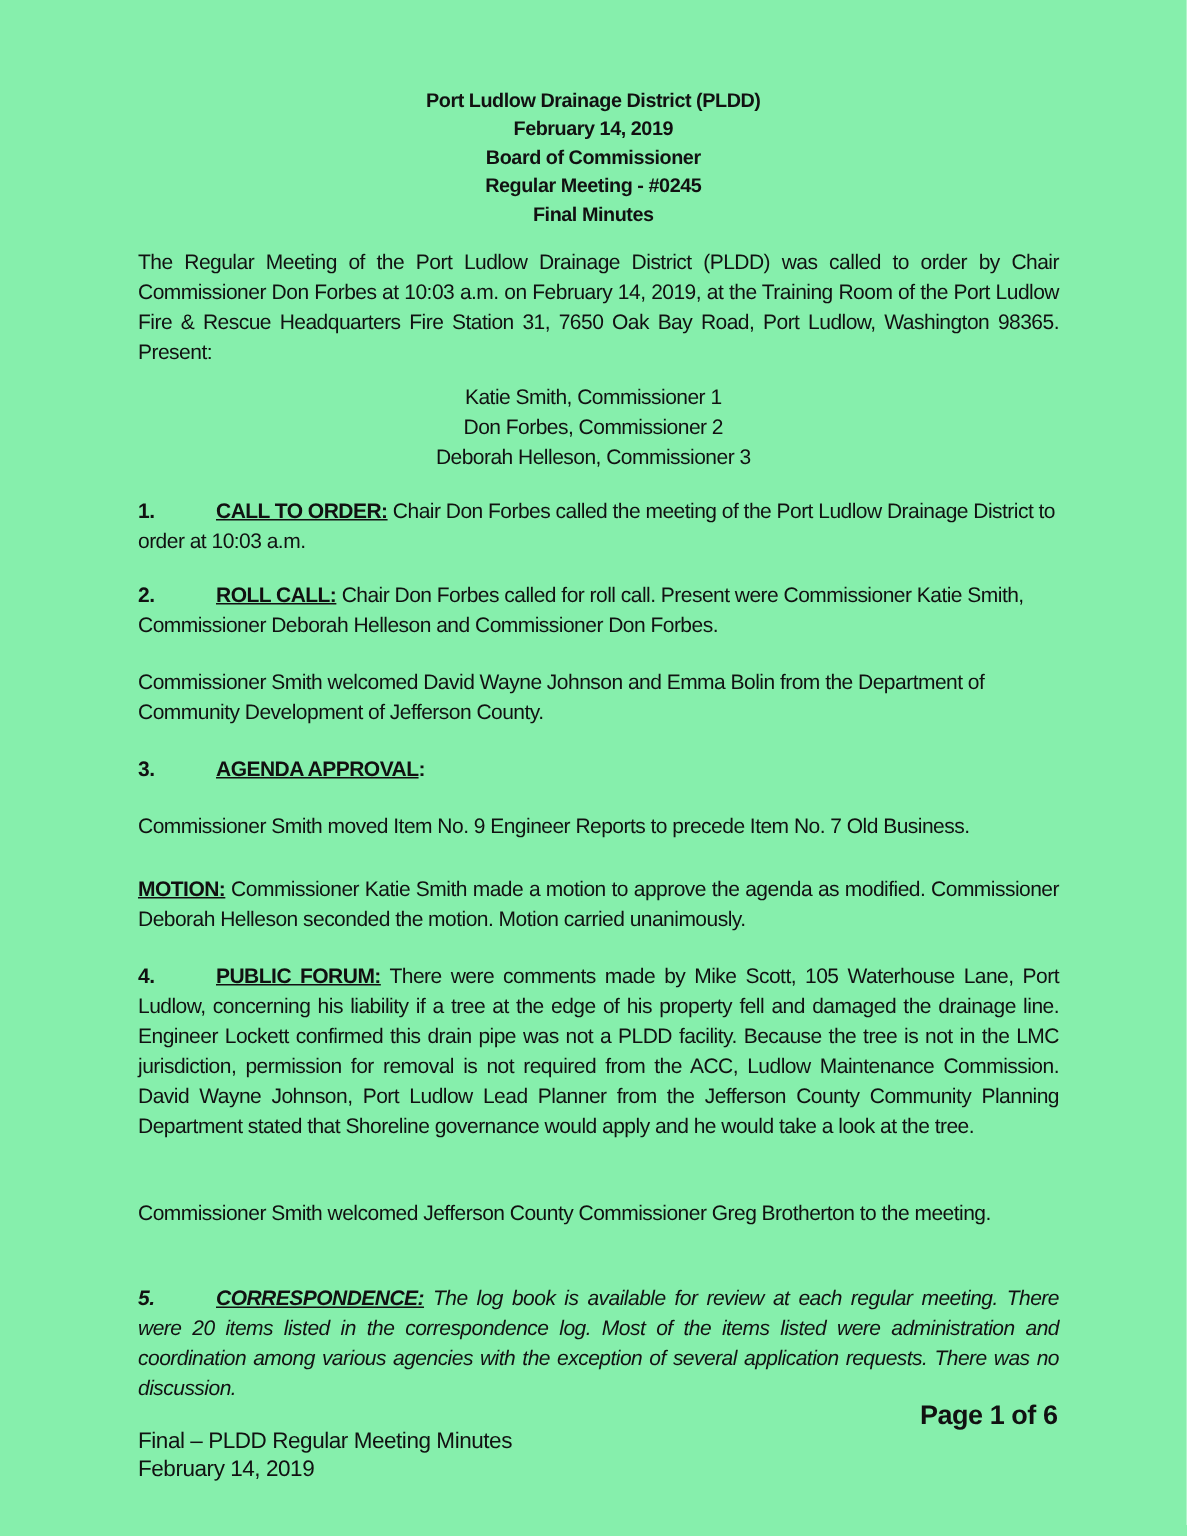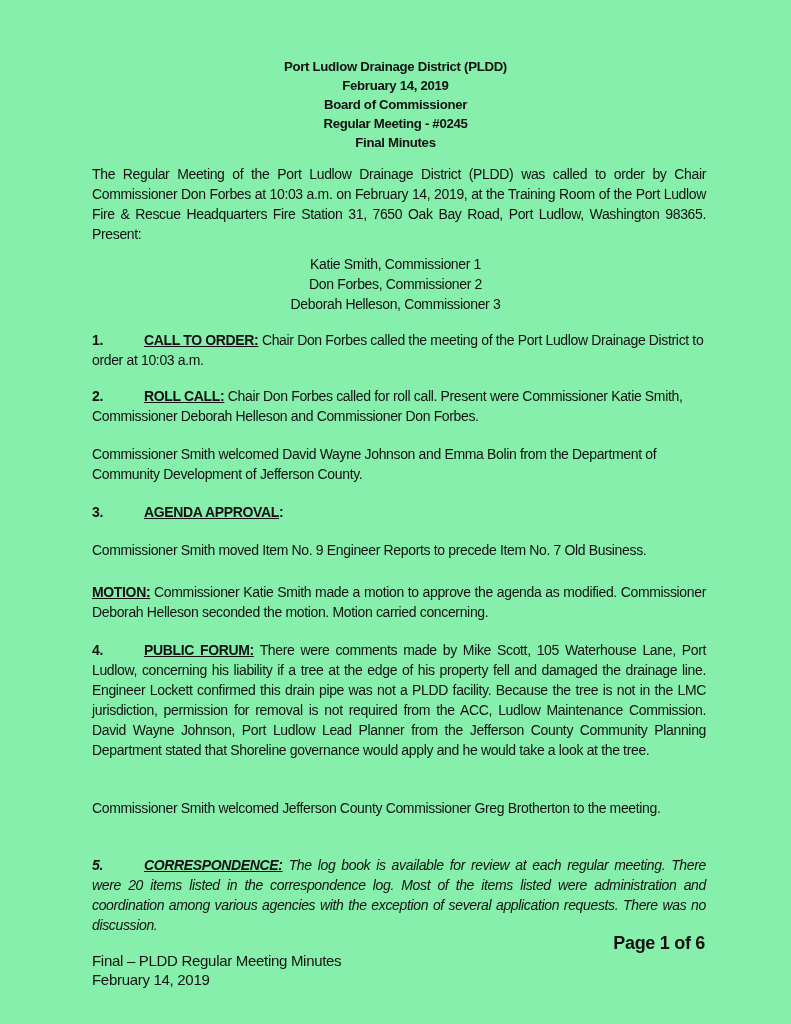--- a/index.html
+++ b/index.html
@@ -47,21 +47,21 @@
 
   <div class="p" style="top:444px;">Commissioner Smith welcomed David Wayne Johnson and Emma Bolin from the Department of Community Development of Jefferson County.</div>
 
   <div class="p" style="top:502px;">
     <span class="num">3.</span><span class="u">AGENDA APPROVAL</span><span style="font-weight:bold;">:</span>
   </div>
 
   <div class="p" style="top:540px;">Commissioner Smith moved Item No. 9 Engineer Reports to precede Item No. 7 Old Business.</div>
 
   <div class="p just" style="top:582px;">
-    <span class="u">MOTION:</span><span> Commissioner Katie Smith made a motion to approve the agenda as modified. Commissioner Deborah Helleson seconded the motion. Motion carried concerning.</span>
+    <span class="u">MOTION:</span><span> Commissioner Katie Smith made a motion to approve the agenda as modified. Commissioner Deborah Helleson seconded the motion. Motion carried unanimously.</span>
   </div>
 
   <div class="p just" style="top:640px;">
     <span class="num">4.</span><span class="u">PUBLIC FORUM:</span><span> There were comments made by Mike Scott, 105 Waterhouse Lane, Port Ludlow, concerning his liability if a tree at the edge of his property fell and damaged the drainage line. Engineer Lockett confirmed this drain pipe was not a PLDD facility.  Because the tree is not in the LMC jurisdiction, permission for removal is not required from the ACC, Ludlow Maintenance Commission. David Wayne Johnson, Port Ludlow Lead Planner from the Jefferson County Community Planning Department stated that Shoreline governance would apply and he would take a look at the tree.</span>
   </div>
 
   <div class="p just" style="top:798px;">Commissioner Smith welcomed Jefferson County Commissioner Greg Brotherton to the meeting.</div>
 
   <div class="p just" style="top:855px;font-style:italic;">
     <span class="num">5.</span><span class="u">CORRESPONDENCE:</span><span> The log book is available for review at each regular meeting. There were 20 items listed in the correspondence log. Most of the items listed were administration and coordination among various agencies with the exception of several application requests. There was no discussion.</span>

